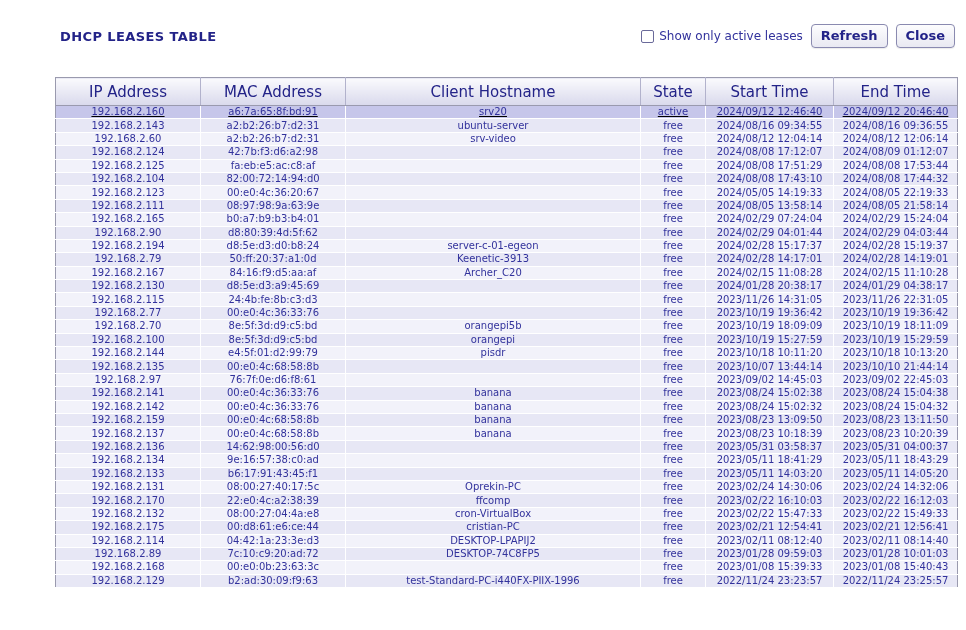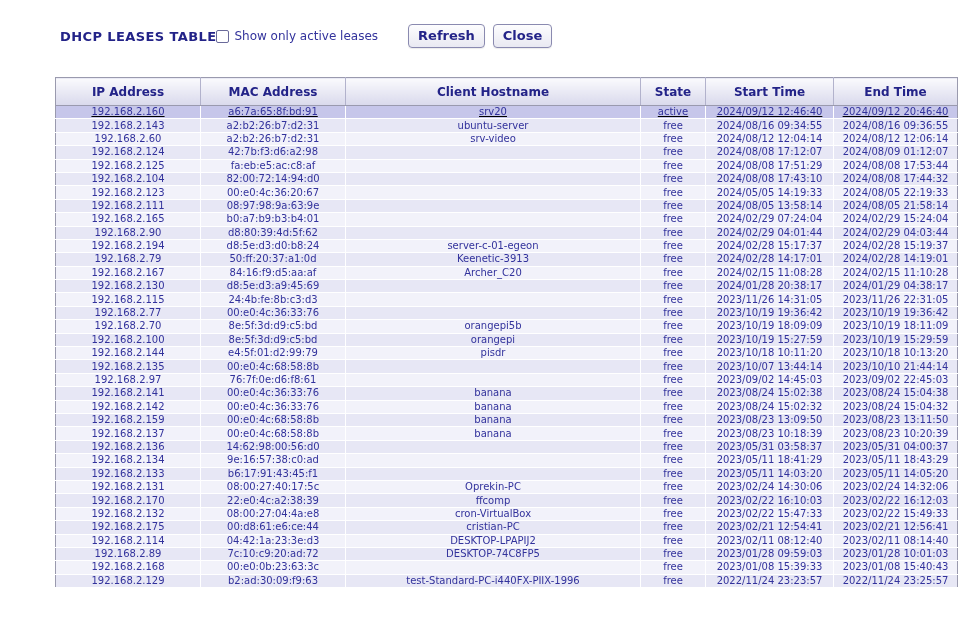--- a/index.html
+++ b/index.html
@@ -10,38 +10,38 @@
     --row-odd-bg:#f2f2fa;
     --header-top:#fafafd;
     --header-bottom:#d9d9ec;
     --table-border:#9a9aae;
   }
   *{box-sizing:border-box;margin:0;padding:0;}
   html,body{width:966px;height:630px;overflow:hidden;background:#ffffff;
     font-family:"DejaVu Sans","Liberation Sans",sans-serif;}
   .page{position:relative;width:966px;height:630px;}
   .topbar{position:absolute;left:60px;right:11px;top:24px;height:24px;
-    display:flex;align-items:center;justify-content:flex-start;}
+    display:flex;align-items:center;justify-content:space-between;}
   .page-title{color:var(--title-text);font-size:13px;font-weight:bold;
     letter-spacing:.4px;white-space:nowrap;}
   .controls{display:flex;align-items:center;gap:8px;}
-  .chk-wrap{display:flex;align-items:center;gap:5px;margin-right:22px;}
+  .chk-wrap{display:flex;align-items:center;gap:5px;margin-right:0;}
   .chk{appearance:none;-webkit-appearance:none;width:13px;height:13px;
     border:1px solid #6a6a9a;border-radius:2px;background:#fff;cursor:pointer;}
   .chk-label{color:var(--cell-text);font-size:12px;cursor:pointer;white-space:nowrap;}
   .btn{font-family:inherit;font-size:13px;font-weight:bold;color:var(--title-text);
     background:linear-gradient(#fdfdfe,#e9e9f2);border:1px solid #8a8ab0;
     border-radius:4px;padding:3px 9px 4px;cursor:pointer;white-space:nowrap;
     box-shadow:0 1px 1px rgba(0,0,0,.08);}
   .lease-table{position:absolute;left:55px;top:77px;width:902px;
     border-collapse:collapse;table-layout:fixed;
     border:1px solid var(--table-border);}
   .lease-table th{
     background:linear-gradient(var(--header-top),var(--header-bottom));
-    color:var(--title-text);font-size:12px;font-weight:bold;
+    color:var(--title-text);font-size:15px;font-weight:normal;
     height:28px;padding:1px 3px;text-align:center;
     border-right:1px solid #b2b2cc;border-bottom:1px solid var(--table-border);
     overflow:hidden;white-space:nowrap;}
   .lease-table th:last-child{border-right:none;}
   .lease-table td{
     color:var(--cell-text);font-size:10px;height:13.4px;line-height:12px;
     padding:0 3px;text-align:center;border-right:1px solid #ffffff;
     border-bottom:1px solid #ffffff;overflow:hidden;white-space:nowrap;}
   .lease-table td:last-child{border-right:none;text-align:center;}
   .lease-table tbody tr:nth-child(even){background:var(--row-even-bg);}

